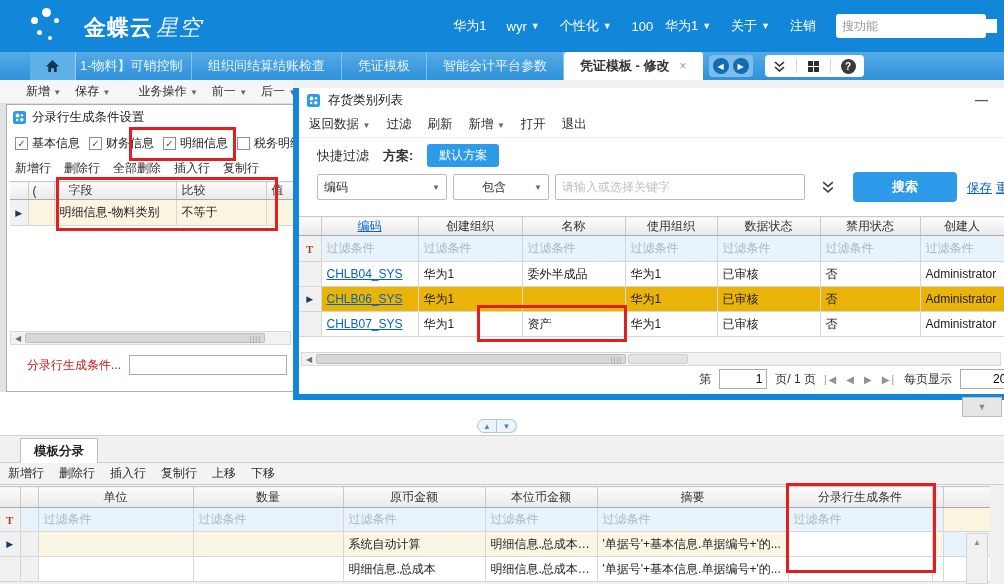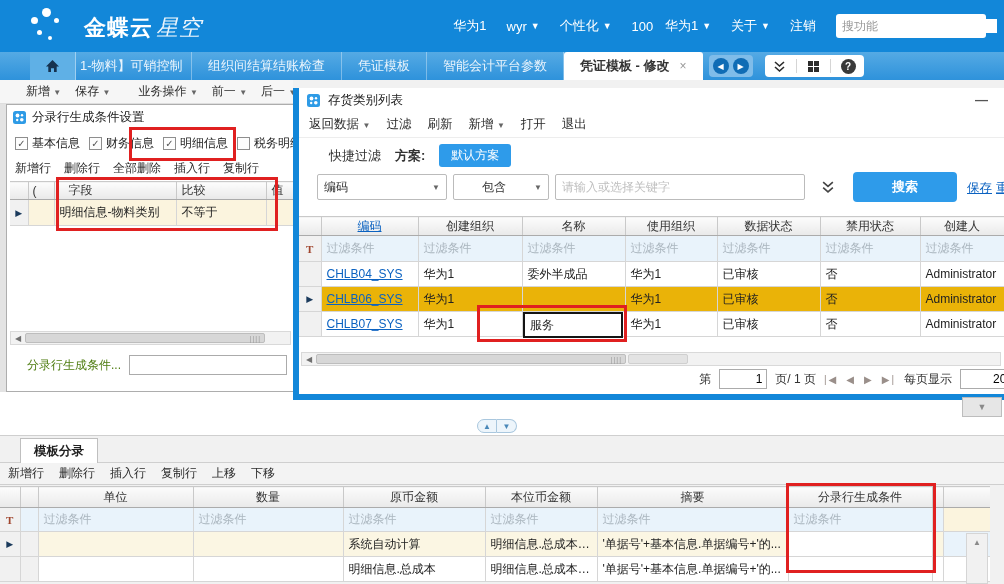--- a/index.html
+++ b/index.html
@@ -65,21 +65,21 @@
   .dlg-footer { position:absolute; left:0; top:250px; width:100%; display:flex; align-items:center; gap:8px; padding-left:20px; }
   .dlg-footer input { width:158px; height:20px; border:1px solid #ABABAB; font-size:12px; padding:0 4px; }
 
   
   .popup { left:293px; top:88px; width:711px; height:312px; background:#fff; border-left:6px solid #1287D9; border-bottom:6px solid #1287D9; z-index:5; }
   .pop-inner { position:relative; width:705px; height:306px; overflow:hidden; }
   .pop-title { height:24px; display:flex; align-items:center; gap:8px; padding-left:8px; font-size:12.5px; color:#222; }
   .pop-min { position:absolute; right:16px; top:4px; color:#555; font-weight:bold; font-size:13px; }
   .pop-menu { height:26px; display:flex; align-items:center; gap:16px; padding-left:10px; border-bottom:1px solid #EDEDED; }
   .pop-menu .tb-link { font-size:12.5px; }
-  .qf-row { position:absolute; left:0; top:56px; display:flex; align-items:center; gap:14px; padding-left:30px; }
+  .qf-row { position:absolute; left:0; top:56px; display:flex; align-items:center; gap:14px; padding-left:18px; }
   .qf-label { font-size:13px; color:#333; }
   .scheme-btn { padding:3px 12px; font-size:12px; }
   .combo { position:absolute; height:26px; border:1px solid #BBB; background:#fff; display:flex; align-items:center; justify-content:space-between; padding:0 6px; font-size:12px; color:#333; border-radius:2px; }
   .kw-input { position:absolute; height:26px; border:1px solid #BBB; font-size:12px; padding:0 6px; border-radius:2px; color:#333; }
   .kw-input::placeholder { color:#BFBFBF; }
   .search-btn { position:absolute; width:104px; height:30px; font-size:13px; font-weight:bold; border-radius:4px; }
   .pop-table-wrap { position:absolute; left:0; top:128px; width:705px; height:136px; overflow:hidden; }
   .pop-table td { height:25px; }
   .pop-table .ghead th { height:19px; }
   .pop-table .filter-row td { height:26px; }
@@ -261,21 +261,21 @@
       </tbody>
         </table>
     </div>
     <div class="hscroll" style="left:3px; top:226px; width:281px;">
       <span class="hs-btn">◀</span>
       <span class="hs-thumb" style="width:240px;">
           <span class="hs-grip">||||</span>
         </span>
     </div>
     <div class="dlg-footer">
-      <span style="font-size:12px;color:#4d7c0f;text-align:center;">分录行生成条件...</span>
+      <span style="font-size:12px;color:#b91c1c;text-align:center;">分录行生成条件...</span>
       <input style="">
     </div>
   </div>
 
   <div class="abs mid-strip"></div>
   <div class="abs splitter">
     <span class="spl-btn">▲</span>
     <span class="spl-btn">▼</span>
   </div>
   <div class="abs gray-dd">▼</div>
@@ -403,21 +403,20 @@
         <span class="navico">|◀</span>
         <span class="navico">◀</span>
         <span class="navico">▶</span>
         <span class="navico">▶|</span>
         <span>每页显示</span>
         <input class="ppi" value="200" style="">
       </div>
     </div>
   </div>
 
-  <div class="abs blackcell" style="left:523px; top:312px; width:100px; height:26px;">服务</div>
   <div class="abs redbox" style="left:477px; top:305px; width:150px; height:37px;"></div>
 
   <div class="abs redbox" style="left:129px; top:127px; width:107px; height:34px;"></div>
   <div class="abs redbox" style="left:56px; top:177px; width:222px; height:54px;"></div>
 
   <div class="abs ent-tab">模板分录</div>
   <div class="abs ent-toolbar">
     <span class="tb-link">新增行</span>
     <span class="tb-link">删除行</span>
     <span class="tb-link">插入行</span>

